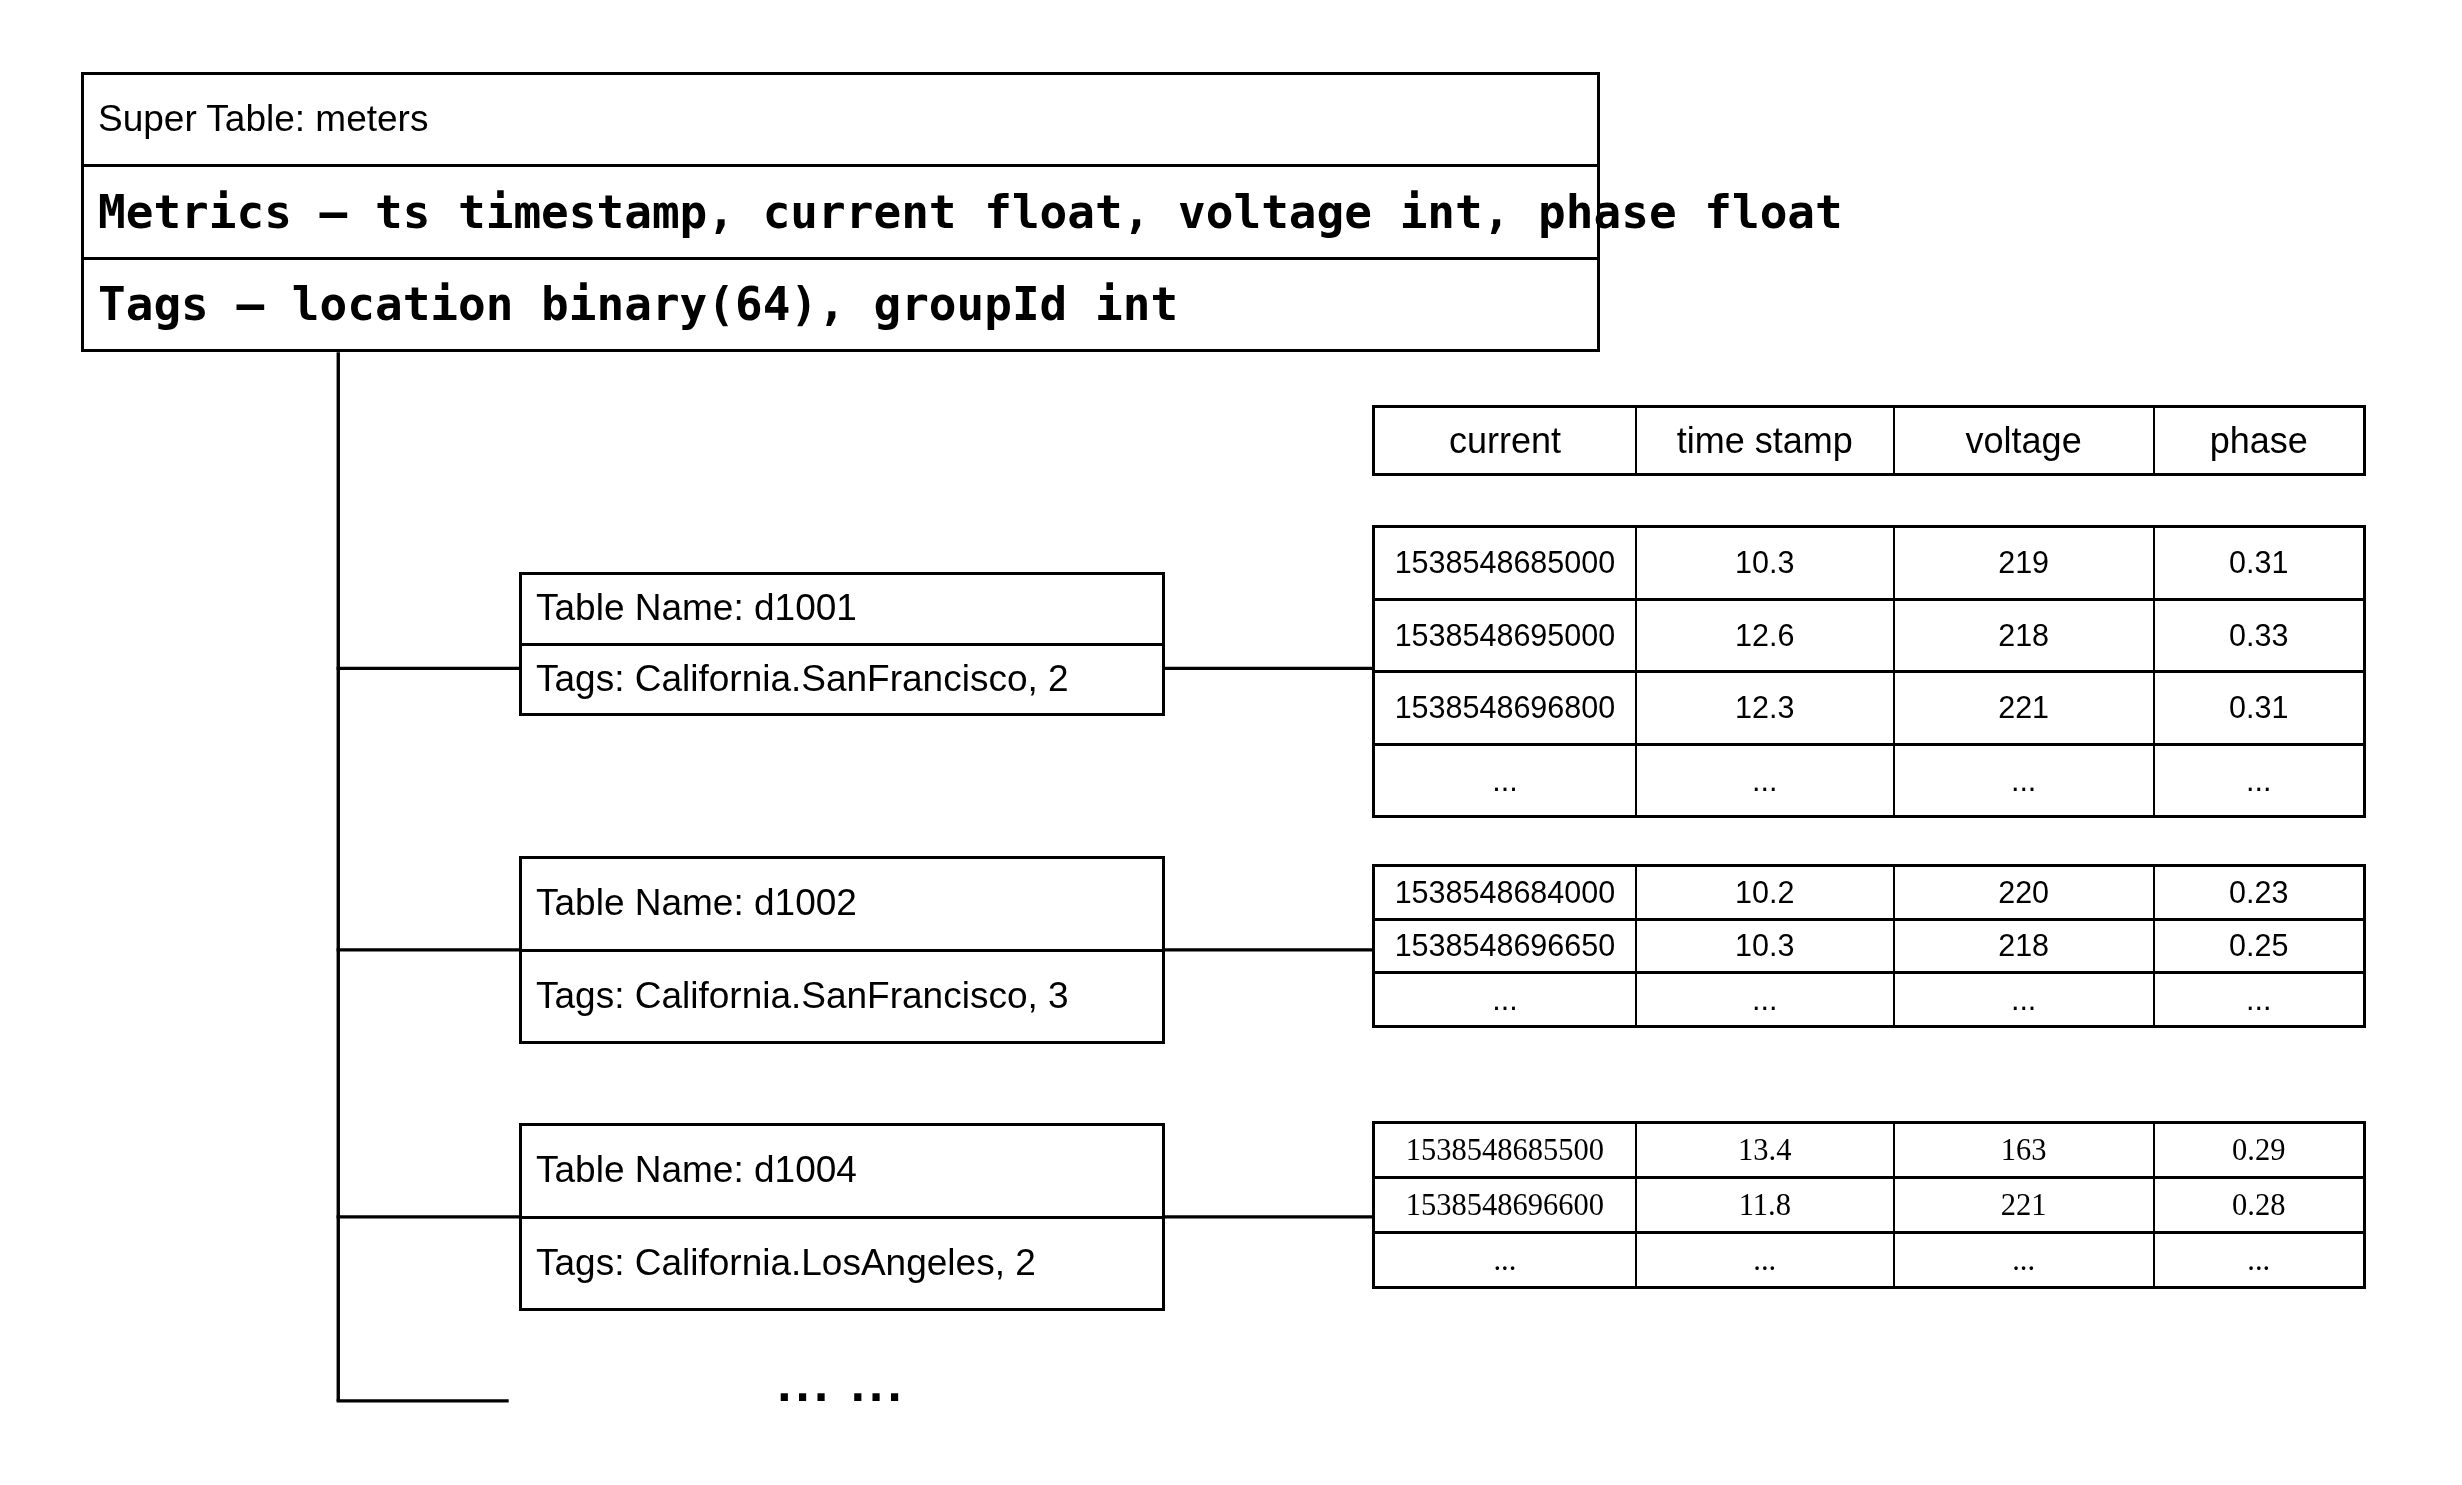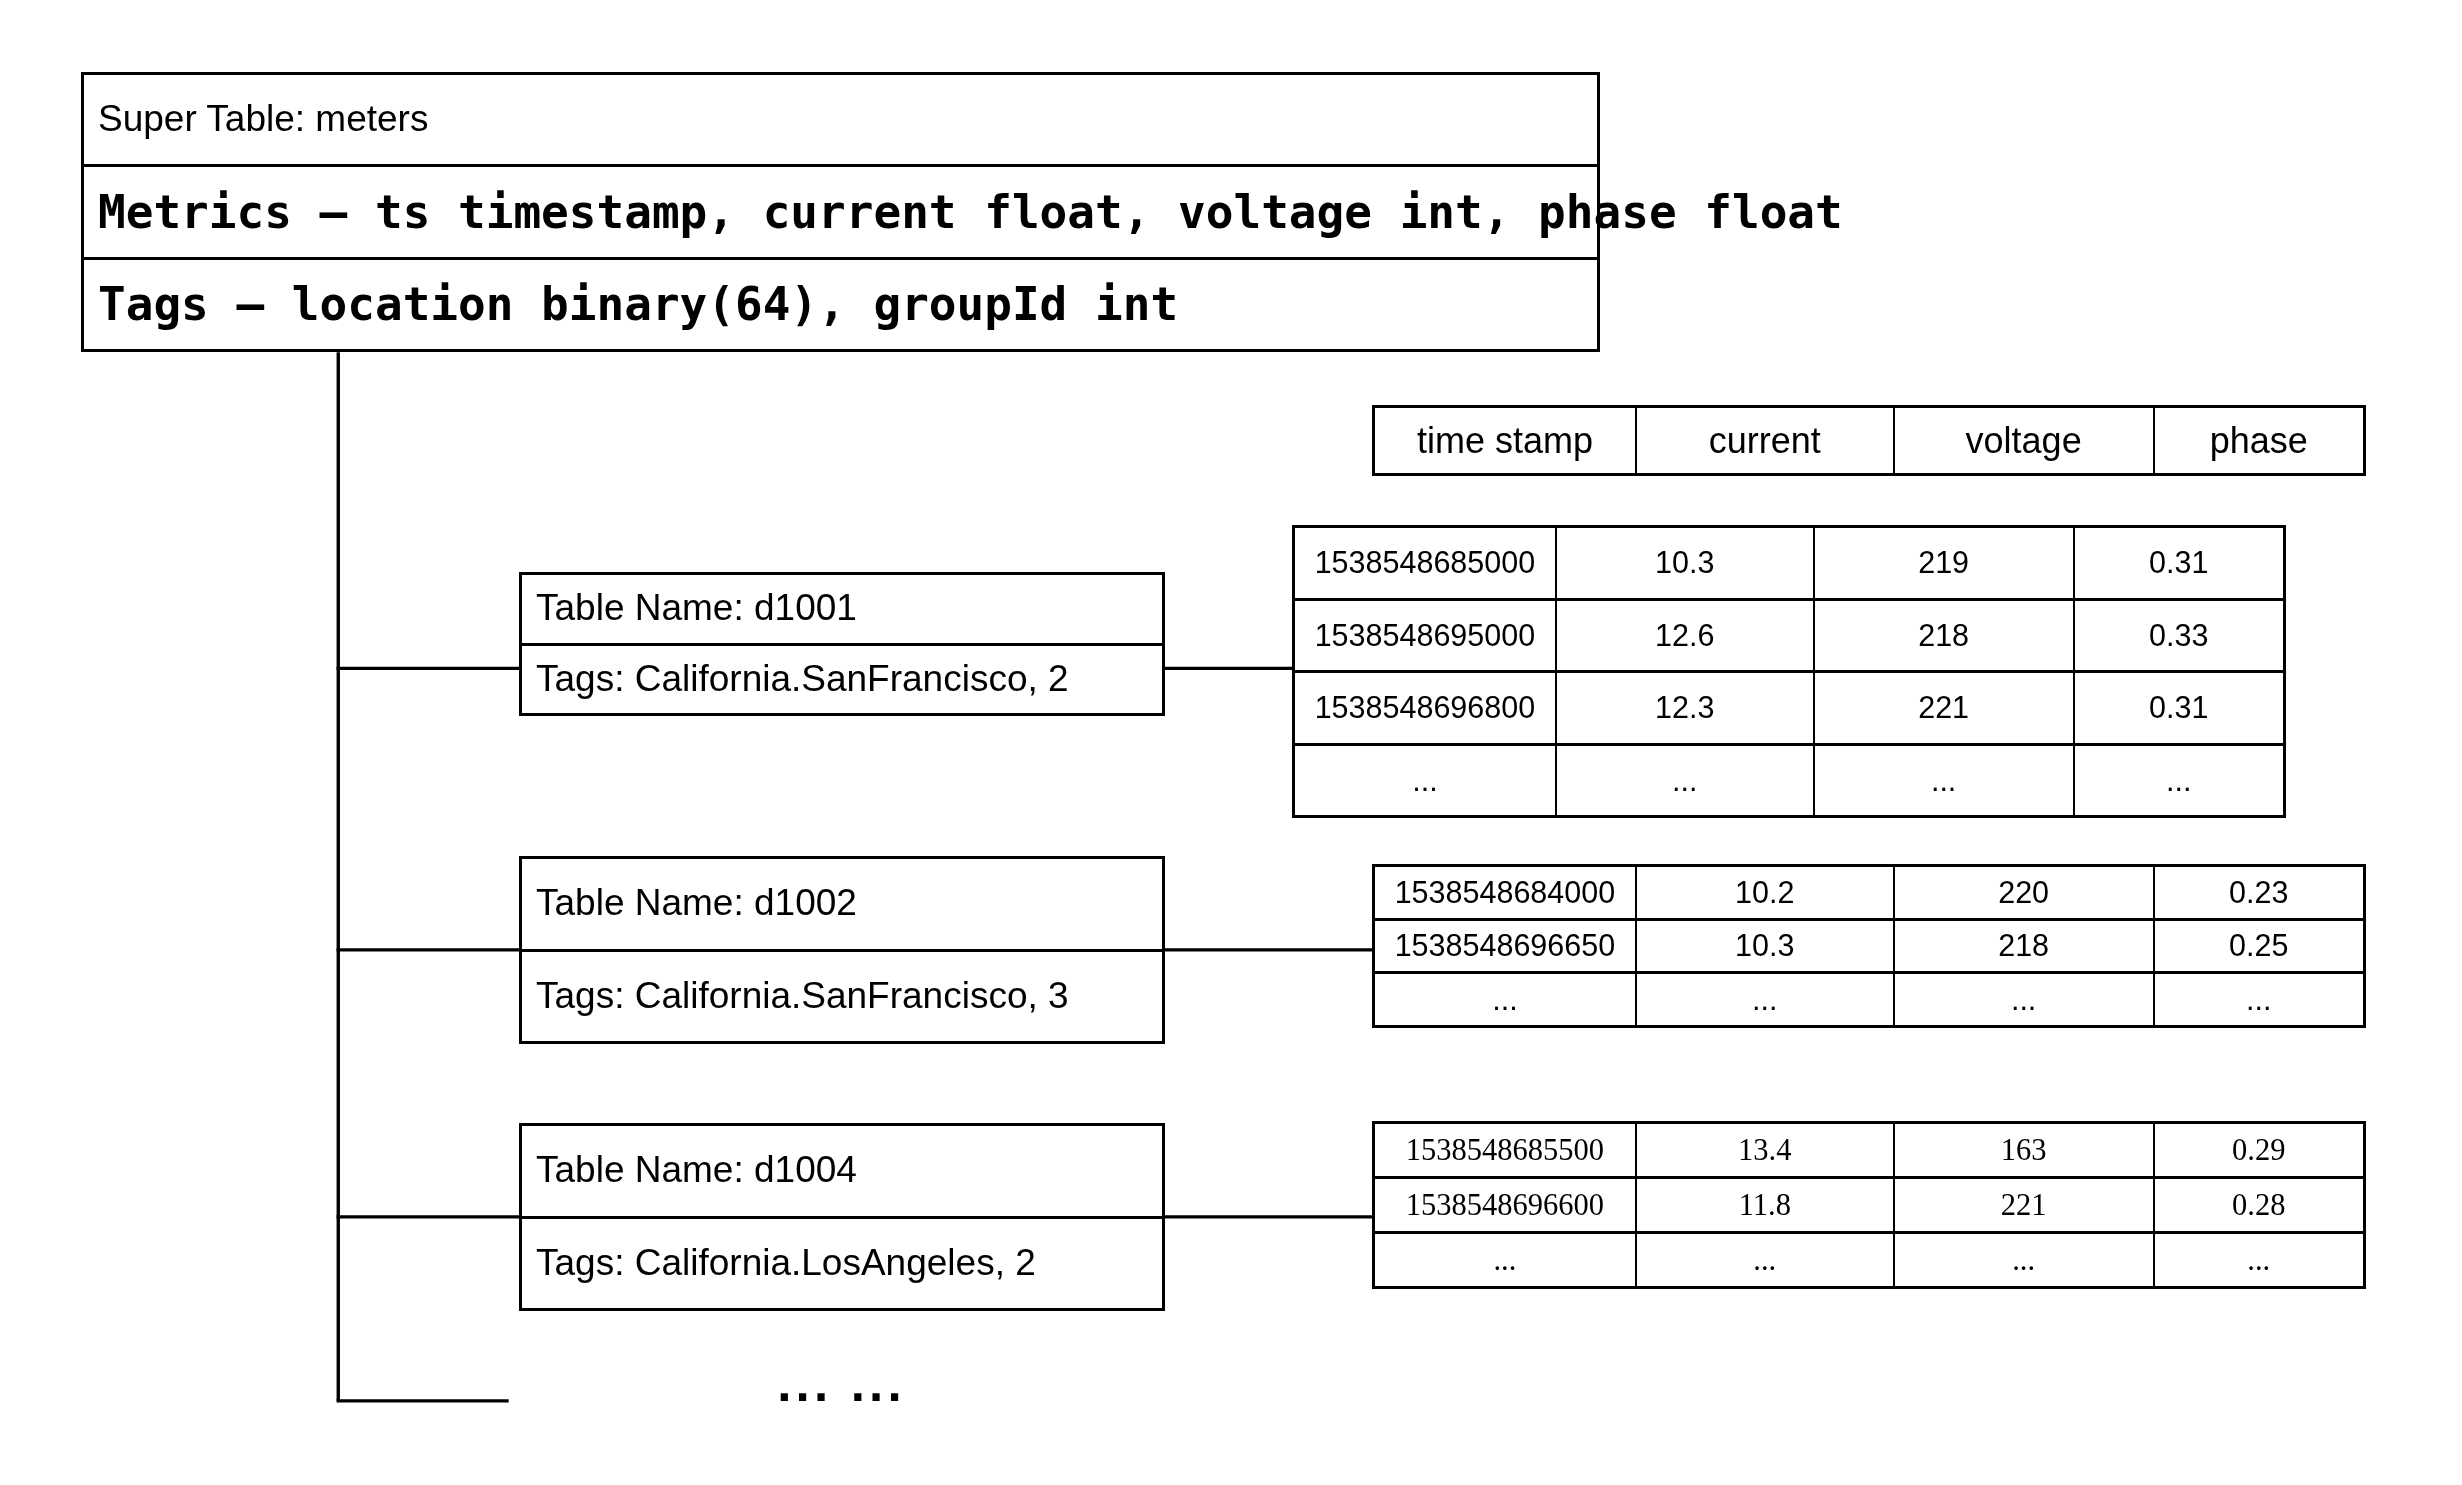--- a/index.html
+++ b/index.html
@@ -49,36 +49,36 @@
     </div>
     <div class="brow">
       <span class="mono">Metrics — ts timestamp, current float, voltage int, phase float</span>
     </div>
     <div class="brow">
       <span class="mono">Tags — location binary(64), groupId int</span>
     </div>
   </div>
 
   <div class="dtable htable" style="left:1372px;top:405px;width:994px;height:71px;">
+    <div class="cell">current</div>
     <div class="cell">time stamp</div>
-    <div class="cell">current</div>
     <div class="cell">voltage</div>
     <div class="cell">phase</div>
   </div>
 
   <div class="box" style="left:519px;top:572px;width:646px;height:144px;">
     <div class="brow">
       <span class="sans-title">Table Name: d1001</span>
     </div>
     <div class="brow">
       <span class="sans-title">Tags: California.SanFrancisco, 2</span>
     </div>
   </div>
 
-  <div class="dtable" style="left:1292px;top:525px;width:994px;height:293px;">
+  <div class="dtable" style="left:1372px;top:525px;width:994px;height:293px;">
     <div class="cell">1538548685000</div>
     <div class="cell">10.3</div>
     <div class="cell">219</div>
     <div class="cell">0.31</div>
     <div class="cell">1538548695000</div>
     <div class="cell">12.6</div>
     <div class="cell">218</div>
     <div class="cell">0.33</div>
     <div class="cell">1538548696800</div>
     <div class="cell">12.3</div>

